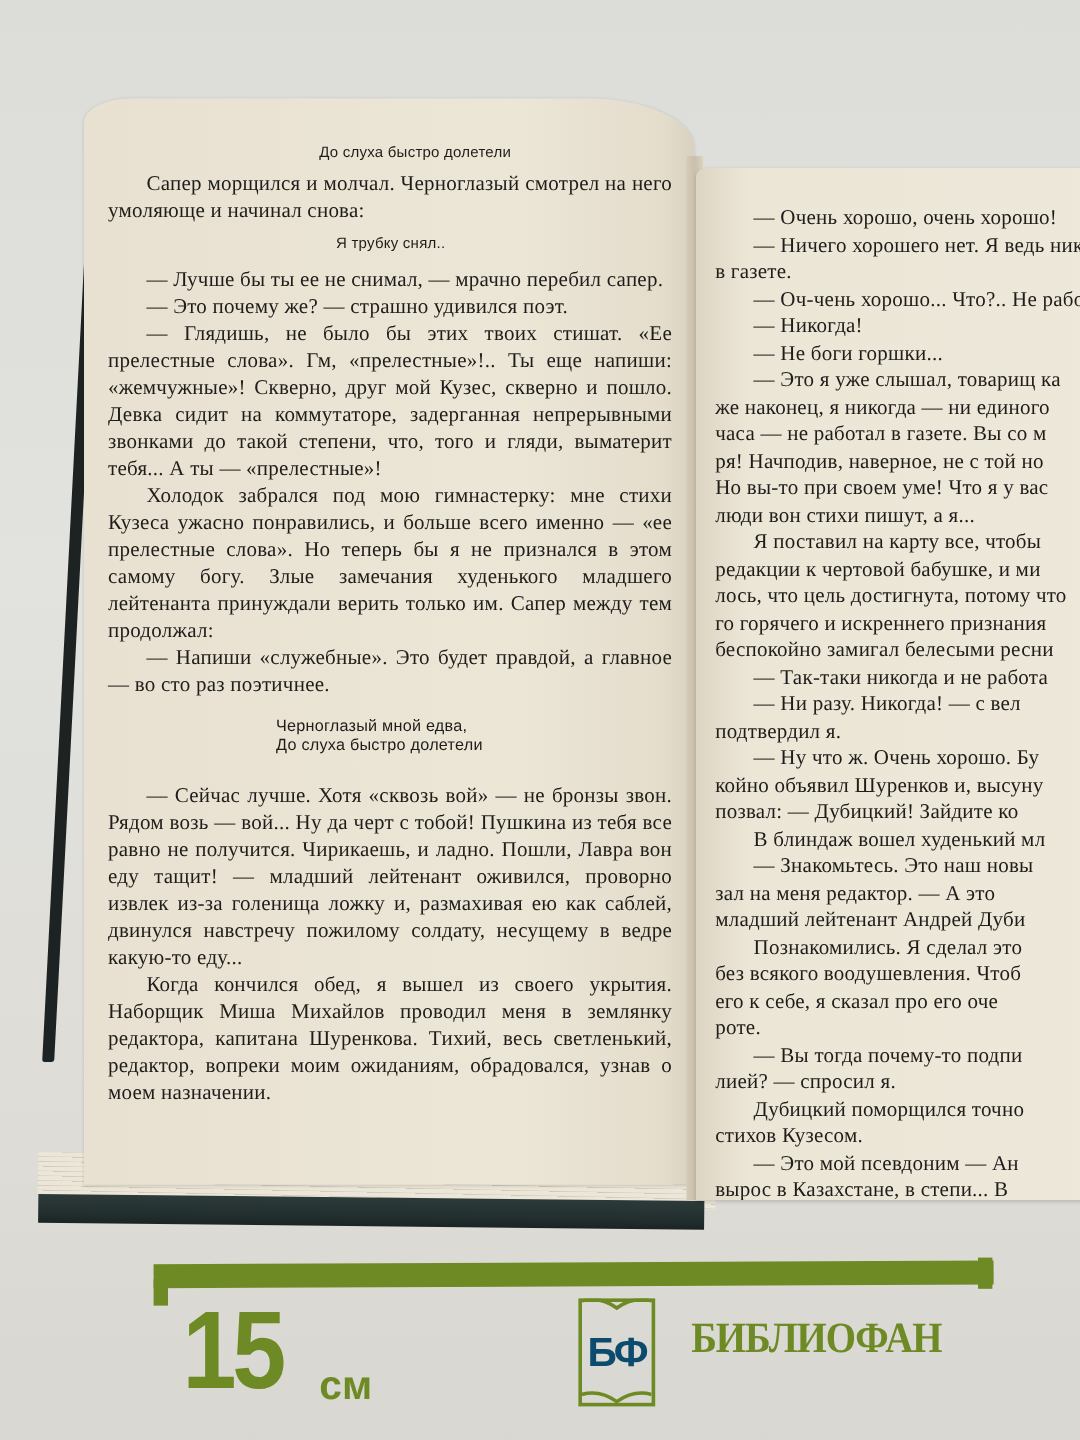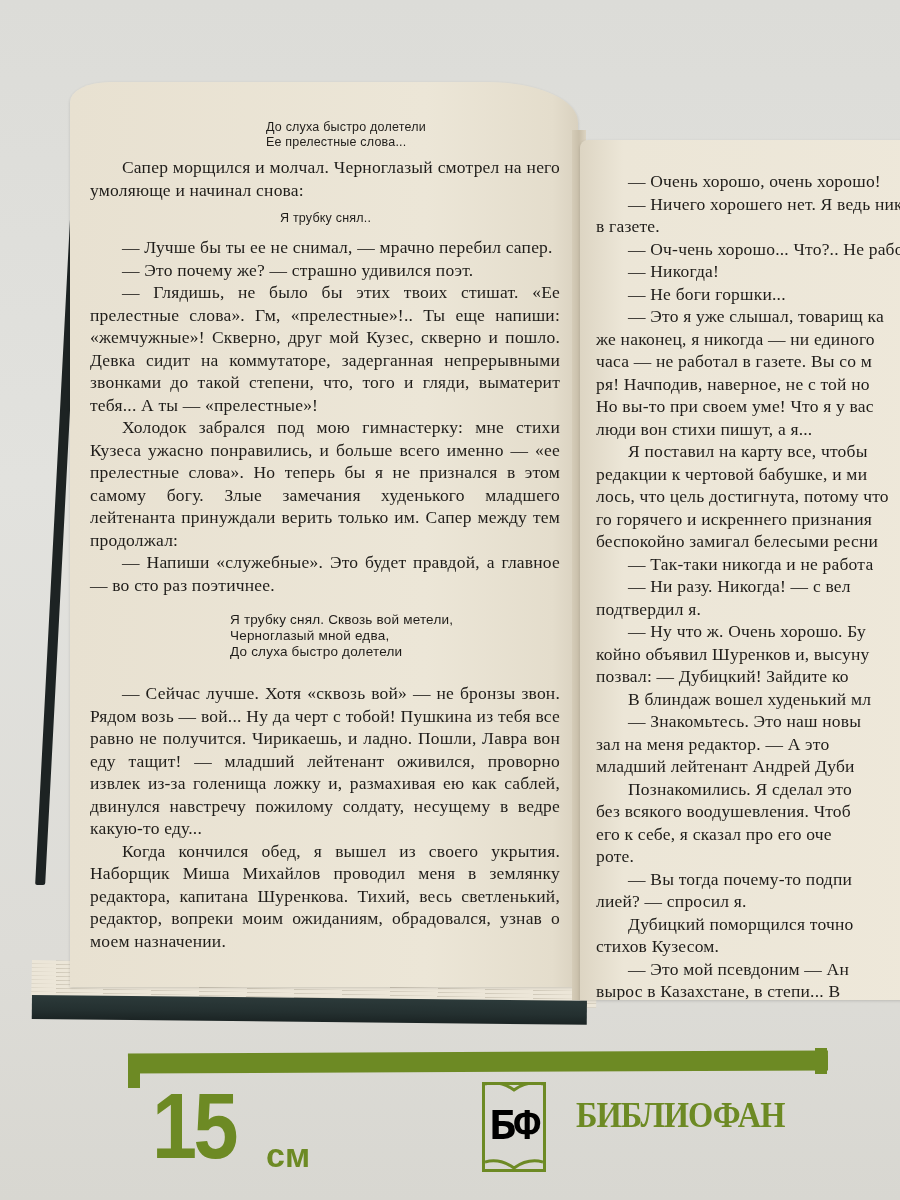--- a/index.html
+++ b/index.html
@@ -74,21 +74,21 @@
     }
     .size-unit {
       position: absolute; left: 218px; top: 108px; font-family: "Liberation Sans", sans-serif;
       font-weight: bold; font-size: 34px; color: #6d8a24; line-height: 1;
     }
     .logo-box {
       position: absolute; left: 310px; top: 48px; width: 58px; height: 84px; border: 3px solid #6d8a24;
       display: flex; align-items: center; justify-content: center;
     }
     .logo-box .logo-letters {
-      font-family: Liberation Mono, monospace; font-weight: bold; font-size: 44px; color: #000000;
+      font-family: Liberation Sans, sans-serif; font-weight: bold; font-size: 34px; color: #0c4a6e;
       letter-spacing: -2px;
     }
     .logo-box svg { position: absolute; left: 0; width: 100%; }
     .brand-name {
       position: absolute; left: 373px; top: 64px; font-family: "Liberation Serif", serif; font-weight: bold;
       font-size: 36px; color: #6d8a24; letter-spacing: -1px;
       transform: scaleX(0.9); transform-origin: left;
     }
   </style>
 </head>
@@ -97,31 +97,29 @@
 <div class="scene">
 
   <div class="cover-left-edge"></div>
   <div class="page-stack"></div>
   <div class="cover-bottom"></div>
 
   <div class="page page-left">
     <div class="text-block" style="left:20px; top:38px; width:470px;">
       <div class="verse verse-top">
         <div>До слуха быстро долетели</div>
-        <div>Ее прелестные слова...</div>
       </div>
       <p class="para" style="margin-top:6px;">Сапер морщился и молчал. Черноглазый смотрел на него умоляюще и начинал снова:</p>
       <div class="verse verse-single">Я трубку снял..</div>
       <p class="para">— Лучше бы ты ее не снимал, — мрачно перебил сапер.</p>
       <p class="para">— Это почему же? — страшно удивился поэт.</p>
       <p class="para">— Глядишь, не было бы этих твоих стишат. «Ее прелестные слова». Гм, «прелестные»!.. Ты еще напиши: «жемчужные»! Скверно, друг мой Кузес, скверно и пошло. Девка сидит на коммутаторе, задерганная непрерывными звонками до такой степени, что, того и гляди, выматерит тебя... А ты — «прелестные»!</p>
       <p class="para">Холодок забрался под мою гимнастерку: мне стихи Кузеса ужасно понравились, и больше всего именно — «ее прелестные слова». Но теперь бы я не признался в этом самому богу. Злые замечания худенького младшего лейтенанта принуждали верить только им. Сапер между тем продолжал:</p>
       <p class="para">— Напиши «служебные». Это будет правдой, а главное — во сто раз поэтичнее.</p>
       <div class="verse verse-mid">
-        <div>Я трубку снял. Сквозь вой метели,</div>
         <div>Черноглазый мной едва,</div>
         <div>До слуха быстро долетели</div>
       </div>
       <p class="para">— Сейчас лучше. Хотя «сквозь вой» — не бронзы звон. Рядом возь — вой... Ну да черт с тобой! Пушкина из тебя все равно не получится. Чирикаешь, и ладно. Пошли, Лавра вон еду тащит! — младший лейтенант оживился, проворно извлек из-за голенища ложку и, размахивая ею как саблей, двинулся навстречу пожилому солдату, несущему в ведре какую-то еду...</p>
       <p class="para">Когда кончился обед, я вышел из своего укрытия. Наборщик Миша Михайлов проводил меня в землянку редактора, капитана Шуренкова. Тихий, весь светленький, редактор, вопреки моим ожиданиям, обрадовался, узнав о моем назначении.</p>
 
     </div>
   </div>
 
   <div class="gutter"></div>

